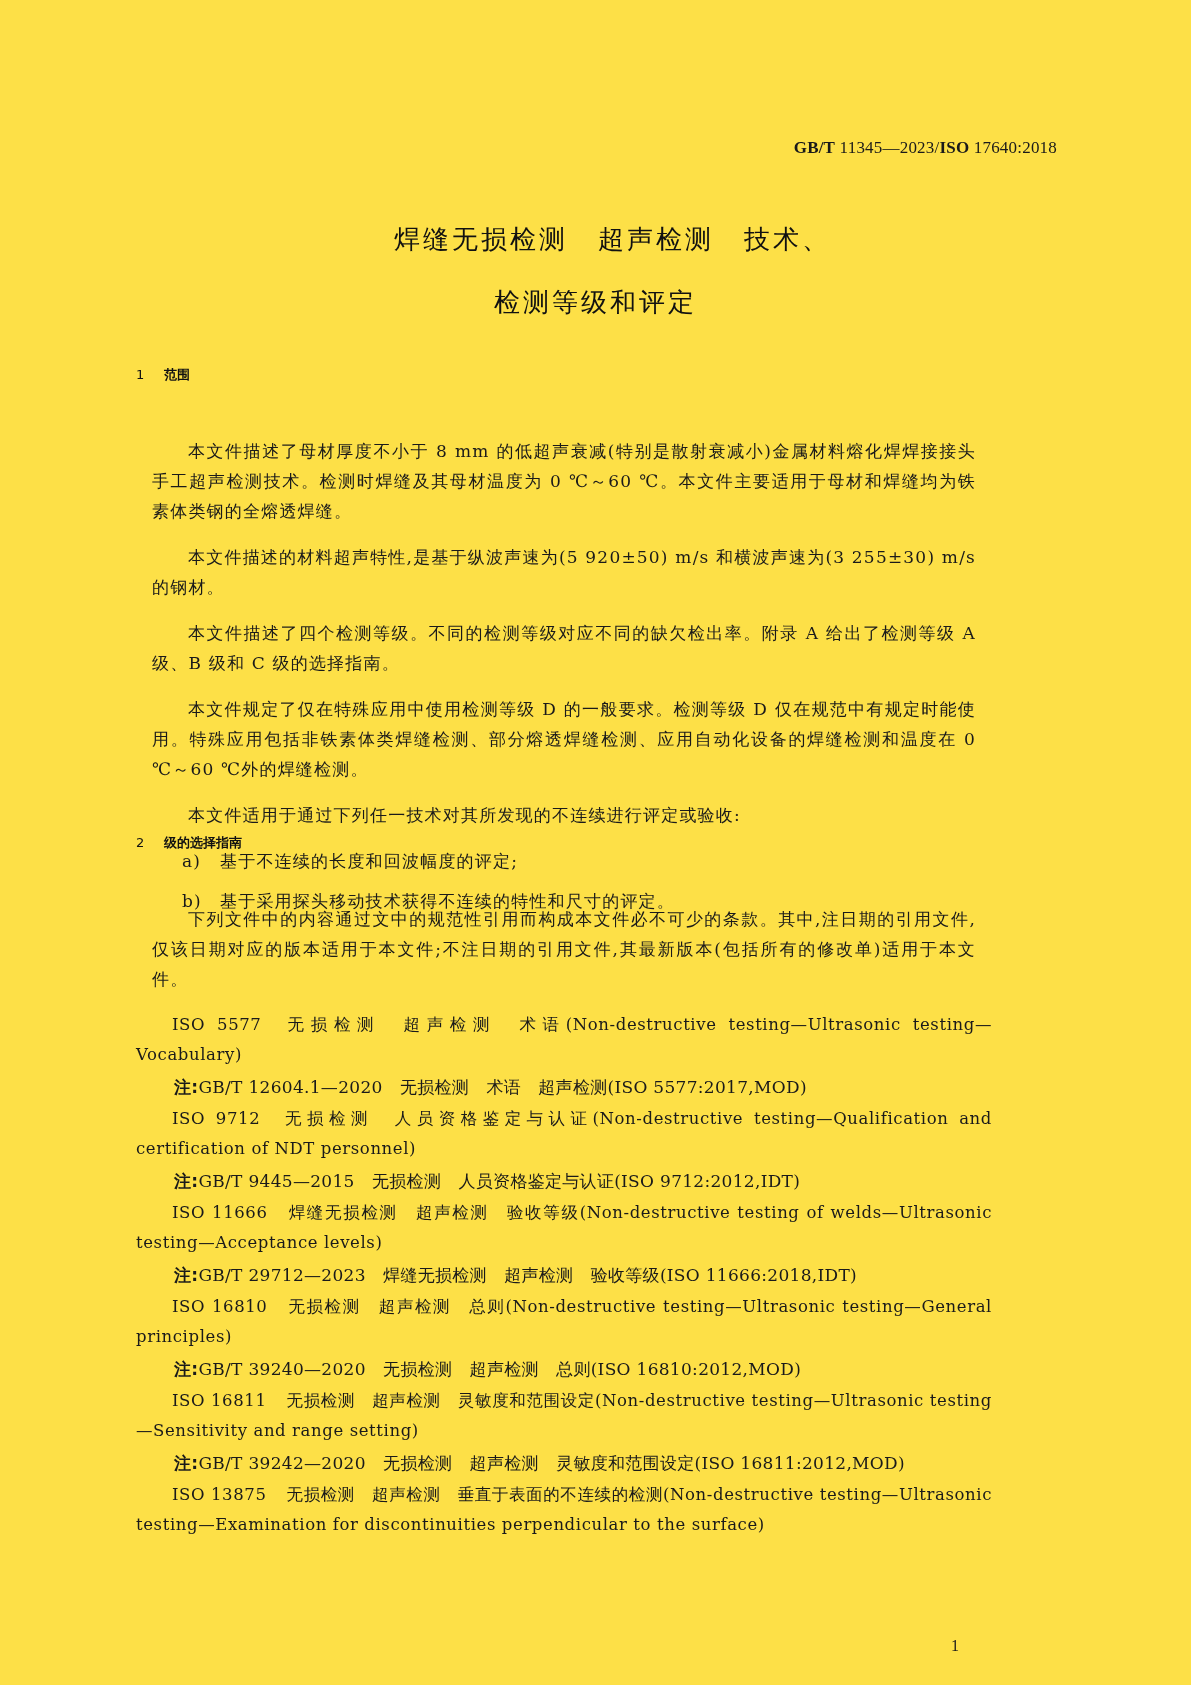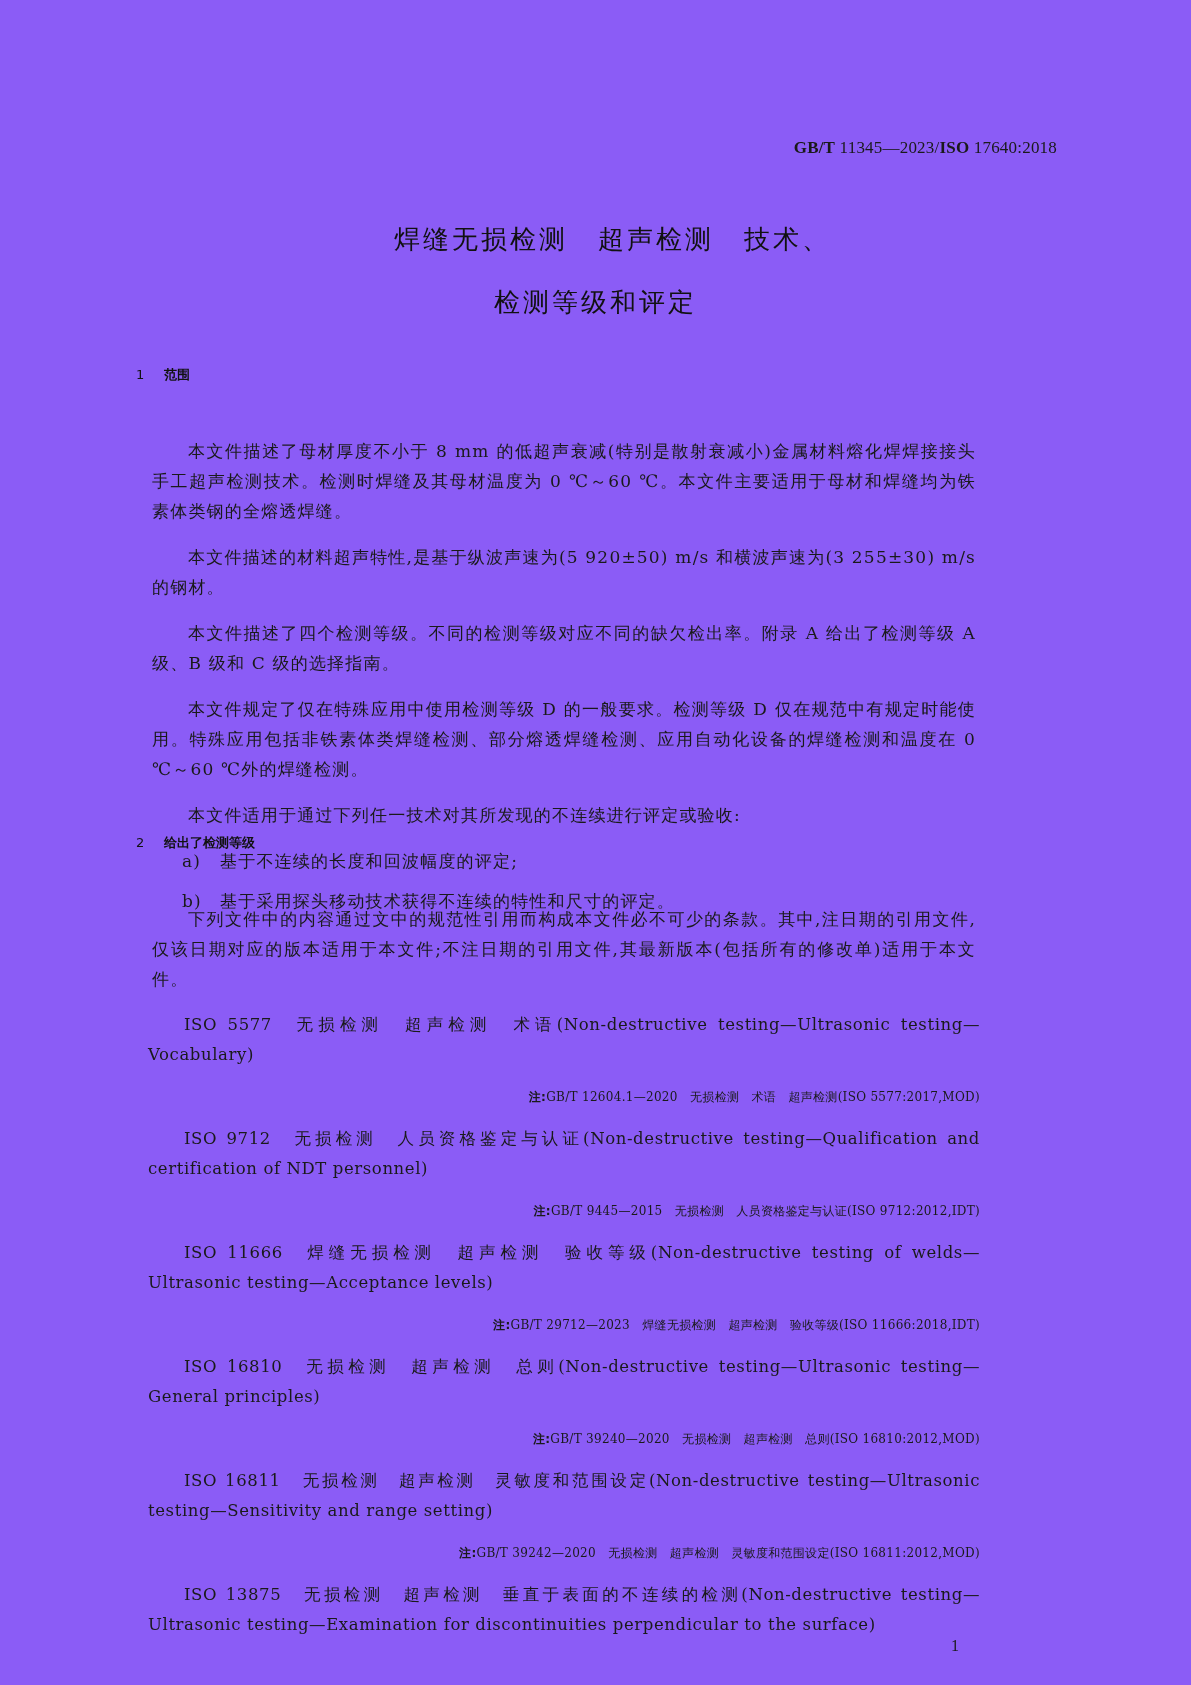--- a/index.html
+++ b/index.html
@@ -1,32 +1,32 @@
 <!DOCTYPE html>
 <html><head>
 <meta charset="utf-8">
 <style>
   html, body { margin: 0; padding: 0; background: #ffffff; }
   body { width: 1191px; height: 1685px; position: relative; overflow: hidden;
          font-family: "DejaVu Serif", "Liberation Serif", serif; color: #1a1a1a; }
-  .page { position: absolute; left: 0; top: 0; width: 1191px; height: 1685px; background: #8b5cf6; }
+  .page { position: absolute; left: 0; top: 0; width: 1191px; height: 1685px; background: #fde047; }
   .std-header { position: absolute; right: 134px; top: 138px; font-size: 17px; font-family: "Liberation Serif", serif; letter-spacing: 0.2px; }
   .std-header b { font-weight: bold; }
   .doc-title { position: absolute; left: 0; width: 1191px; text-align: center; font-family: "DejaVu Sans", sans-serif; font-size: 26px; letter-spacing: 3px; color: #111; }
   .doc-title.l1 { top: 222px; margin-left: 17px; }
   .doc-title.l2 { top: 285px; }
   .gap { display: inline-block; width: 30px; }
   .sec-heading { position: absolute; left: 136px; font-family: "DejaVu Sans", sans-serif; font-size: 13px; font-weight: bold; color: #111; }
   .sec-heading .num { display: inline-block; width: 28px; font-weight: normal; }
   .body { position: absolute; left: 136px; width: 856px; font-size: 17px; line-height: 30px; font-family: "DejaVu Serif", serif; letter-spacing: 1.2px; }
   .p { text-indent: 36px; text-align: justify; margin: 16px; }
   .li { padding-left: 36px; margin: 10px; }
   .li .mark { display: inline-block; width: 38px; }
-  .ref { margin: 12px; text-indent: 36px; text-align: justify; font-size: 16.5px; letter-spacing: 0.6px; }
-  .note { margin: 12px; padding-left: 36px; font-size: 12px; letter-spacing: 0.3px; line-height: 30px; text-align: right; }
+  .ref { margin: 0; text-indent: 36px; text-align: justify; font-size: 16.5px; letter-spacing: 0.6px; }
+  .note { margin: 2px; padding-left: 36px; font-size: 17px; letter-spacing: 0.3px; line-height: 30px; }
   .note .lbl { font-family: "DejaVu Sans", sans-serif; font-weight: bold; }
   .sp { display: inline-block; width: 20px; }
   .page-num { position: absolute; right: 232px; top: 1637px; font-size: 16px; font-family: "Liberation Serif", serif; }
 </style>
 </head>
 <body>
 
 <div class="page">
 
   <div class="std-header">
@@ -48,21 +48,21 @@
     <p class="p">本文件描述了母材厚度不小于 8 mm 的低超声衰减(特别是散射衰减小)金属材料熔化焊焊接接头手工超声检测技术。检测时焊缝及其母材温度为 0 ℃～60 ℃。本文件主要适用于母材和焊缝均为铁素体类钢的全熔透焊缝。</p>
     <p class="p">本文件描述的材料超声特性,是基于纵波声速为(5 920±50) m/s 和横波声速为(3 255±30) m/s 的钢材。</p>
     <p class="p">本文件描述了四个检测等级。不同的检测等级对应不同的缺欠检出率。附录 A 给出了检测等级 A 级、B 级和 C 级的选择指南。</p>
     <p class="p">本文件规定了仅在特殊应用中使用检测等级 D 的一般要求。检测等级 D 仅在规范中有规定时能使用。特殊应用包括非铁素体类焊缝检测、部分熔透焊缝检测、应用自动化设备的焊缝检测和温度在 0 ℃～60 ℃外的焊缝检测。</p>
     <p class="p">本文件适用于通过下列任一技术对其所发现的不连续进行评定或验收:</p>
     <p class="li"><span class="mark">a)</span><span>基于不连续的长度和回波幅度的评定;</span></p>
     <p class="li"><span class="mark">b)</span><span>基于采用探头移动技术获得不连续的特性和尺寸的评定。</span></p>
   </div>
 
   <div class="sec-heading" style="top:834px;">
-    <span class="num">2</span><span>给出了检测等级</span>
+    <span class="num">2</span><span>级的选择指南</span>
   </div>
 
   <div class="body" style="top:888px;">
     <p class="p">下列文件中的内容通过文中的规范性引用而构成本文件必不可少的条款。其中,注日期的引用文件,仅该日期对应的版本适用于本文件;不注日期的引用文件,其最新版本(包括所有的修改单)适用于本文件。</p>
 
     <p class="ref"><span>ISO 5577</span><span class="sp"></span><span>无损检测　超声检测　术语</span><span>(Non-destructive testing—Ultrasonic testing—Vocabulary)</span></p>
     <p class="note"><span class="lbl">注:</span><span>GB/T 12604.1—2020　无损检测　术语　超声检测(ISO 5577:2017,MOD)</span></p>
 
     <p class="ref"><span>ISO 9712</span><span class="sp"></span><span>无损检测　人员资格鉴定与认证</span><span>(Non-destructive testing—Qualification and certification of NDT personnel)</span></p>
     <p class="note"><span class="lbl">注:</span><span>GB/T 9445—2015　无损检测　人员资格鉴定与认证(ISO 9712:2012,IDT)</span></p>

